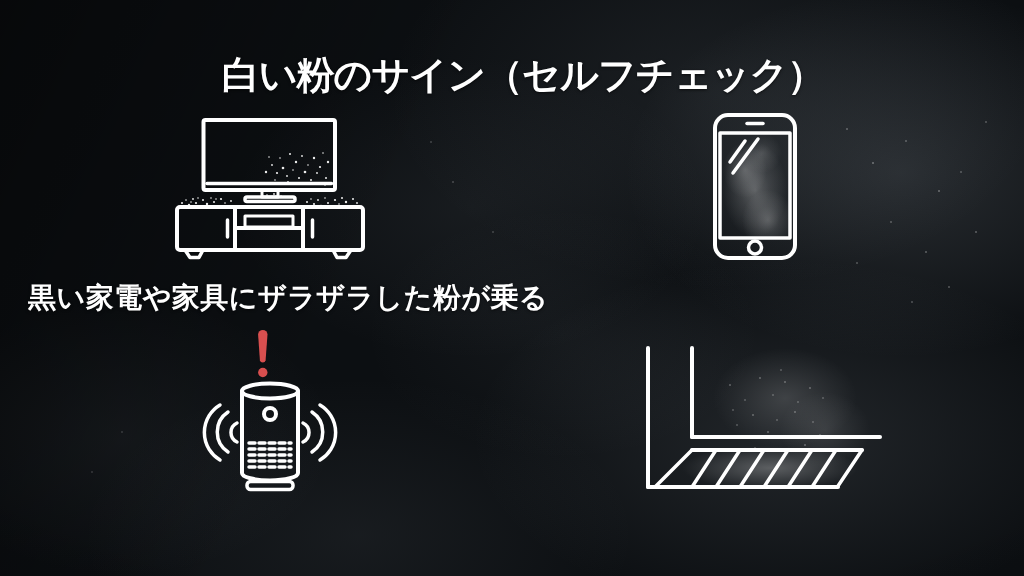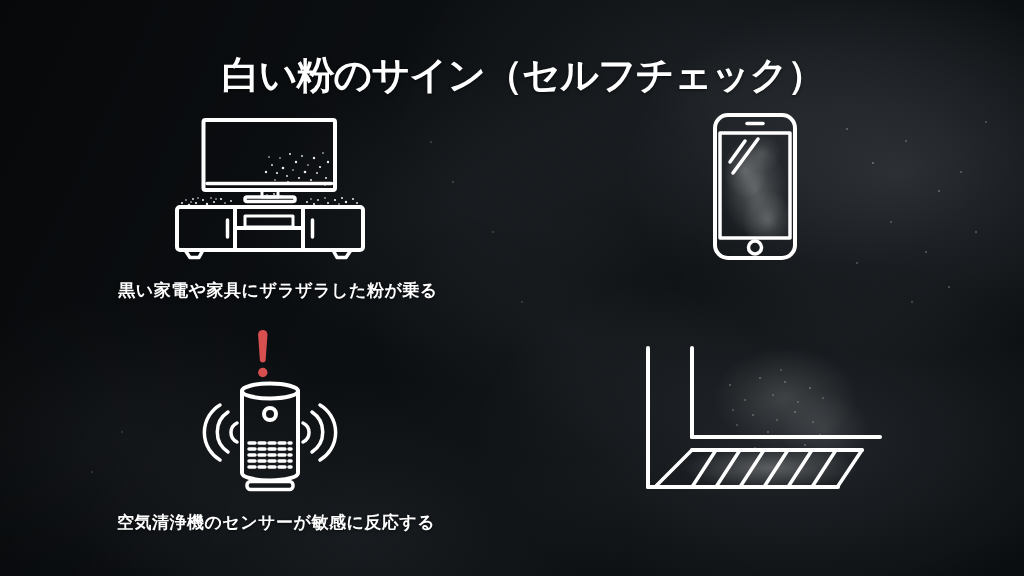--- a/index.html
+++ b/index.html
@@ -40,21 +40,21 @@
       121px 431px 0 0 rgba(255,255,255,.16), 91px 471px 0 0 rgba(255,255,255,.16);
   }
   .content{position:absolute;inset:0;z-index:2;}
   .title{
     position:absolute;left:0;top:25px;width:1024px;
     text-align:center;font-size:38px;font-weight:800;letter-spacing:-1px;
     text-shadow:0 1px 3px rgba(0,0,0,.6);
     margin-left:11px;
   }
   .caption{
-    position:absolute;text-align:center;font-size:17px;font-weight:700;
+    position:absolute;text-align:center;font-size:28px;font-weight:700;
     letter-spacing:.5px;text-shadow:0 1px 3px rgba(0,0,0,.6);white-space:nowrap;
   }
   .cap-1{left:28px; top:279px; width:500px;}
   .cap-2{left:515px;top:279px; width:500px;}
   .cap-3{left:26px; top:511px; width:500px;}
   .cap-4{left:505px;top:511px; width:500px;}
   .icon{position:absolute;overflow:visible;}
   .icon-tv{left:170px;top:110px;}
   .icon-phone{left:700px;top:105px;}
   .icon-purifier{left:195px;top:325px;}
@@ -272,15 +272,14 @@
       <line class="st w35" x1="105" y1="110" x2="81" y2="147"></line>
       <line class="st w35" x1="129" y1="110" x2="105" y2="147"></line>
       <line class="st w35" x1="153" y1="110" x2="129" y2="147"></line>
       <line class="st w35" x1="177" y1="110" x2="153" y2="147"></line>
       <line class="st w35" x1="201" y1="110" x2="177" y2="147"></line>
       <line class="st w35" x1="227" y1="110" x2="203" y2="146"></line>
     </g>
   </svg>
 
   <div class="caption cap-1">黒い家電や家具にザラザラした粉が乗る</div>
-  <div class="caption cap-3">空気清浄機のセンサーが敏感に反応する</div>
 
 </div>
 
 </body></html>

